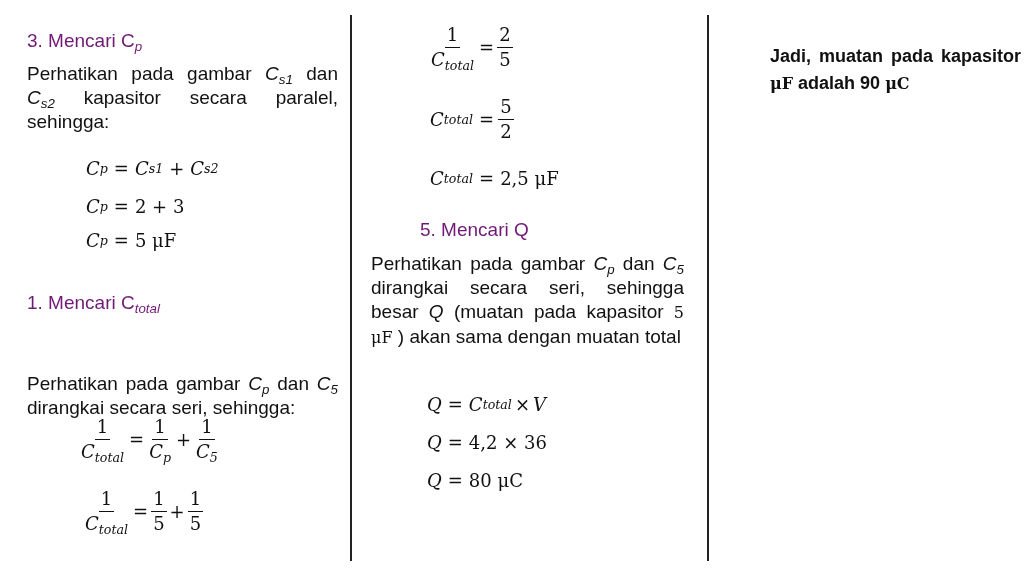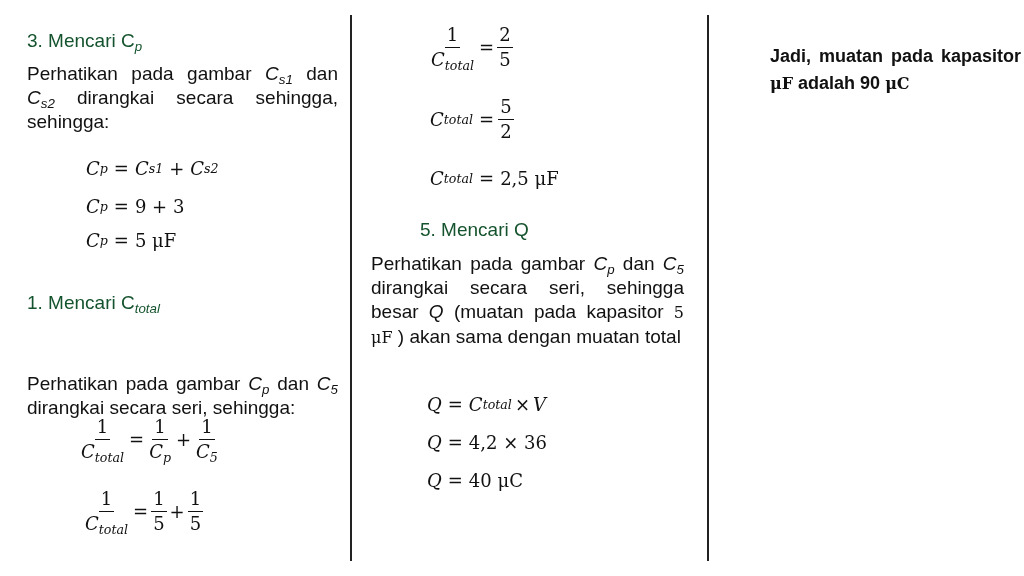--- a/index.html
+++ b/index.html
@@ -1,54 +1,54 @@
 <!DOCTYPE html>
 <html><head>
   <meta charset="utf-8">
   <style>
     html, body { margin:0; padding:0; background:#ffffff; }
     body { width:1024px; height:576px; position:relative; overflow:hidden; font-family:"Liberation Sans", sans-serif; color:#111; }
     .divider { position:absolute; top:15px; width:2px; height:546px; background:#222; }
-    .heading { color:#14532d; font-size:19px; position:absolute; white-space:nowrap; }
+    .heading { color:#701a75; font-size:19px; position:absolute; white-space:nowrap; }
     .para { font-size:19px; line-height:24px; text-align:justify; position:absolute; }
     .math { font-family:"DejaVu Serif", "Liberation Serif", serif; font-size:18px; position:absolute; white-space:nowrap; display:flex; align-items:center; }
     .it { font-style:italic; }
     sub { font-size:70%; vertical-align:-0.3em; line-height:0; }
     .frac { display:inline-flex; flex-direction:column; align-items:center; vertical-align:middle; margin:0 3px; }
     .frac .num { padding:0 2px 1px 2px; border-bottom:1.3px solid #111; line-height:22px; text-align:center; }
     .frac .den { padding:1px 2px 0 2px; line-height:22px; text-align:right; }
     .op { margin:0 6px; }
     .bold { font-weight:bold;margin-left:40px; }
   </style>
 </head>
 <body>
 
 <div class="divider" style="left:350px;"></div>
 <div class="divider" style="left:707px;"></div>
 
 <div class="heading" style="left:27px; top:30px;"><span>3. Mencari C</span><sub class="it">p</sub></div>
 
-<div class="para" style="left:27px; top:62px; width:311px;"><span>Perhatikan pada gambar </span><span class="it">C</span><sub class="it">s1</sub><span> dan </span><span class="it">C</span><sub class="it">s2</sub><span> dirangkai secara sehingga, sehingga:</span></div>
+<div class="para" style="left:27px; top:62px; width:311px;"><span>Perhatikan pada gambar </span><span class="it">C</span><sub class="it">s1</sub><span> dan </span><span class="it">C</span><sub class="it">s2</sub><span> kapasitor secara paralel, sehingga:</span></div>
 
 <div class="math" style="left:86px; top:158px;">
   <span class="it">C</span>
     <sub class="it">p</sub>
   <span class="op">=</span>
   <span class="it">C</span>
     <sub class="it">s1</sub>
   <span class="op">+</span>
   <span class="it">C</span>
     <sub class="it">s2</sub>
 </div>
 
 <div class="math" style="left:86px; top:196px;">
   <span class="it">C</span>
     <sub class="it">p</sub>
   <span class="op">=</span>
-  <span>9 + 3</span>
+  <span>2 + 3</span>
 </div>
 
 <div class="math" style="left:86px; top:230px;">
   <span class="it">C</span>
     <sub class="it">p</sub>
   <span class="op">=</span>
   <span>5 μF</span>
 </div>
 
 <div class="heading" style="left:27px; top:292px;"><span>1. Mencari C</span><sub class="it">total</sub></div>
@@ -133,16 +133,16 @@
 
 <div class="math" style="left:427px; top:432px;">
   <span class="it">Q</span>
   <span class="op">=</span>
   <span>4,2 × 36</span>
 </div>
 
 <div class="math" style="left:427px; top:470px;">
   <span class="it">Q</span>
   <span class="op">=</span>
-  <span>40 μC</span>
+  <span>80 μC</span>
 </div>
 
 <div class="para bold" style="left:730px; top:43px; width:270px; font-size:18px; line-height:26px;"><span>Jadi, muatan pada kapasitor </span><span style="font-family:'DejaVu Serif', serif; font-size:16px;">5 μF</span><span> adalah 90 </span><span style="font-family:'DejaVu Serif', serif; font-size:16px;">μC</span></div>
 
 </body></html>

